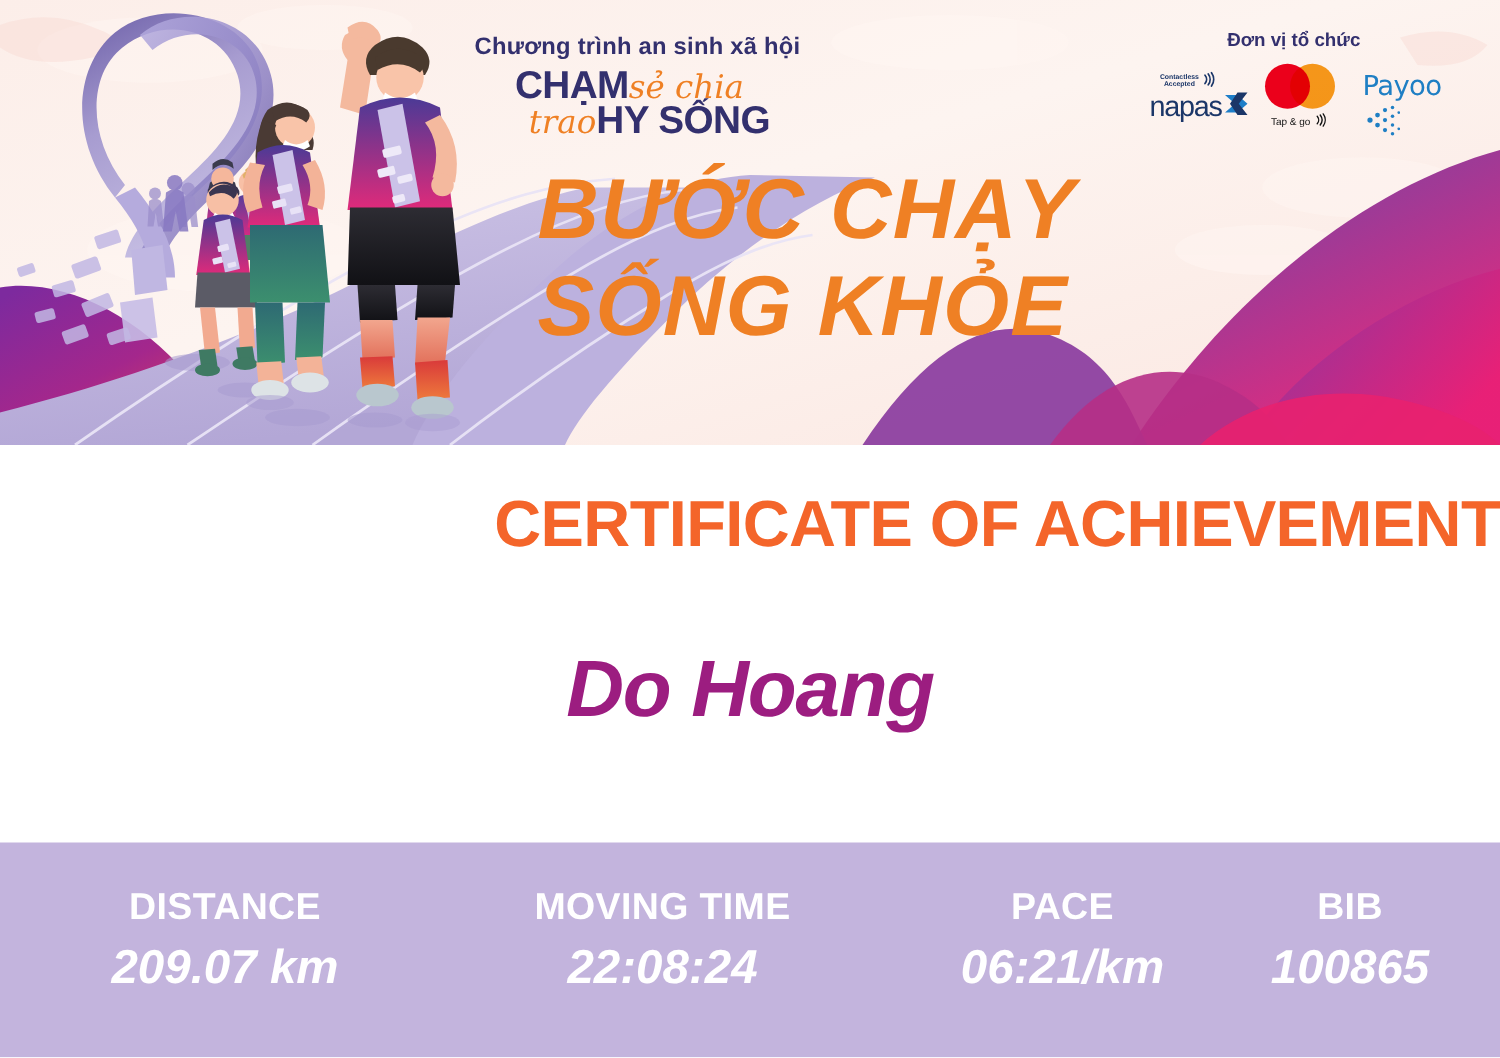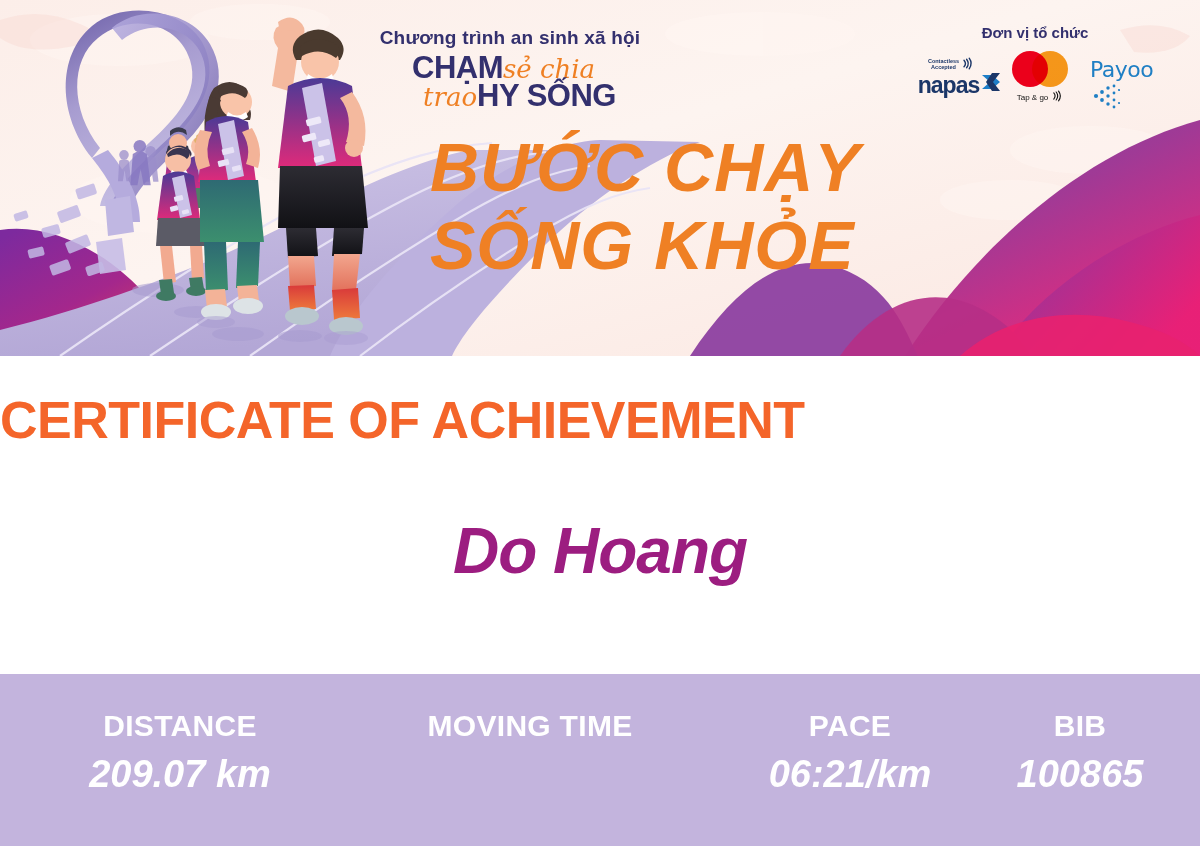--- a/index.html
+++ b/index.html
@@ -71,22 +71,22 @@
   }
   
   .napas{position:absolute;left:8px;top:6px;width:86px;text-align:center;}
   .contactless{
     font-size:5.5px;color:#1b3668;line-height:6px;font-weight:bold;
     display:flex;align-items:center;justify-content:center;gap:2px;
   }
   .contactless .txt{text-align:center;}
   .wave-ic{display:inline-block;transform:rotate(0deg);}
   .napas-word{
-    font-size:23px;font-weight:bold;color:#1b3668;
-    letter-spacing:-1px;line-height:26px;display:flex;align-items:center;
+    font-size:23px;font-weight:normal;color:#1b3668;
+    letter-spacing:-1px;line-height:26px;display:flex;
     justify-content:center;
     margin-left:18px;
   }
   .napas-mark{display:inline-block;margin-left:1px;}
   
   .mastercard{position:absolute;left:100px;top:0px;width:80px;}
   .mc-circles{position:relative;height:36px;}
   .mc-c{position:absolute;top:0;width:36px;height:36px;border-radius:50%;}
   .mc-red{left:12px;background:#eb001b;}
   .mc-org{left:32px;background:#f79e1b;mix-blend-mode:multiply;}
@@ -101,21 +101,21 @@
     font-family:"DejaVu Sans",sans-serif;line-height:26px;
   }
 
   
   .body-area{
     position:absolute;left:0;top:356px;width:1200px;height:318px;
     background:#ffffff;
   }
   .coa{
     position:absolute;left:0;top:34px;width:1200px;
-    text-align:left;
+    text-align:right;
     font-size:52px;font-weight:bold;color:#f4652a;
     letter-spacing:-0.5px;white-space:nowrap;
   }
   .athlete{
     position:absolute;left:0;top:158px;width:1200px;
     text-align:center;
     font-size:64px;font-weight:bold;font-style:italic;
     color:#9c1d80;letter-spacing:-1px;
   }
 
@@ -506,20 +506,21 @@
 
   <div class="stats">
 
     <div class="stat stat-distance">
       <div class="label">DISTANCE</div>
       <div class="value">209.07 km</div>
     </div>
 
     <div class="stat stat-time">
       <div class="label">MOVING TIME</div>
+      <div class="value">22:08:24</div>
     </div>
 
     <div class="stat stat-pace">
       <div class="label">PACE</div>
       <div class="value">06:21/km</div>
     </div>
 
     <div class="stat stat-bib">
       <div class="label">BIB</div>
       <div class="value">100865</div>

